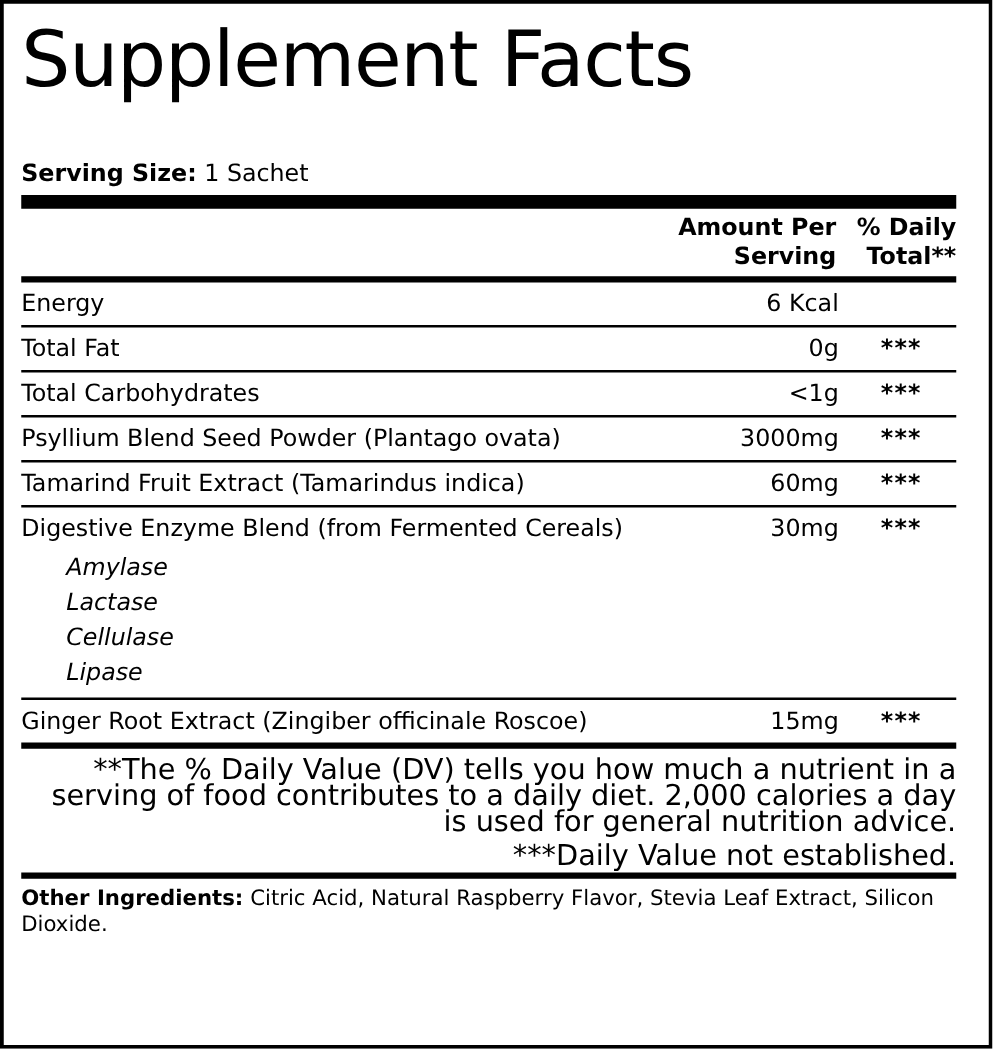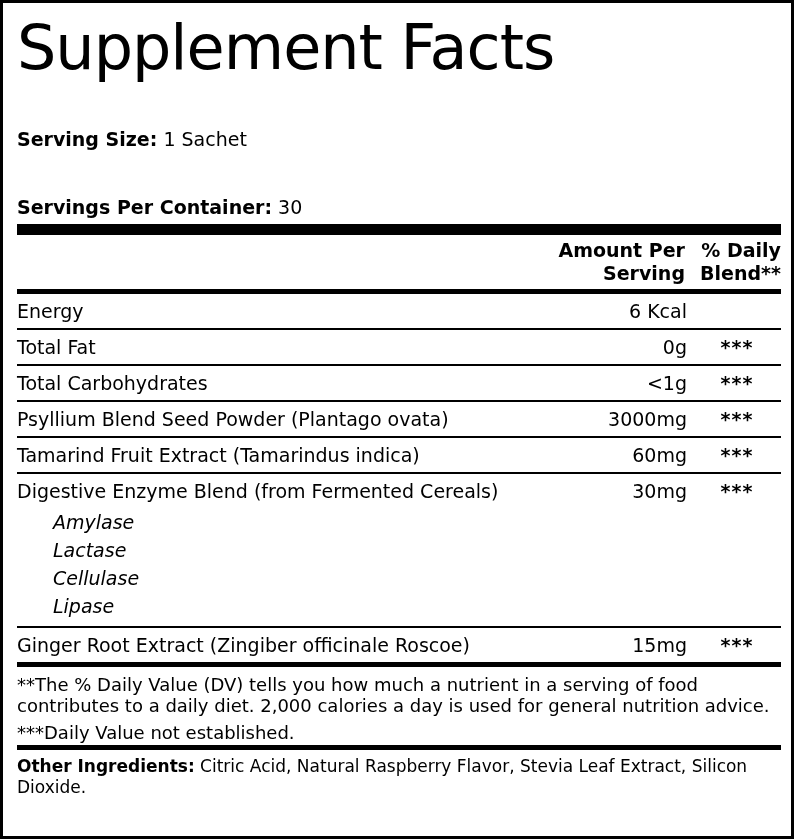--- a/index.html
+++ b/index.html
@@ -13,21 +13,21 @@
     font-family: "DejaVu Sans", "Liberation Sans", sans-serif;
     color: #000000;
     -webkit-font-smoothing: antialiased;
   }
 
   .panel {
     box-sizing: border-box;
     width: 794px;
     height: 839px;
     border: 3px solid #000;
-    padding: 8px 10px 0 14px;
+    padding: 8px 26px 0 14px;
     position: relative;
   }
 
   
   .title {
     font-size: 62px;
     line-height: 70px;
     font-weight: 400;
     letter-spacing: -1px;
     margin: 2px 0 4px 0;
@@ -115,23 +115,24 @@
     line-height: 28px;
     padding: 0 0 6px 36px;
     font-style: italic;
   }
   .sub-item {
     display: block;
   }
 
   
   .footnote {
-    font-size: 18px;
+    font-size: 23px;
     line-height: 21px;
     padding: 7px 0 2px 0;
+    text-align: right;
   }
   .footnote .line2 {
     display: block;
     padding-top: 6px;
   }
 
   .other {
     font-size: 17px;
     line-height: 21px;
     padding: 6px 0 0 0;
@@ -142,37 +143,33 @@
 <body>
 
 <div class="panel">
 
   <div class="title">Supplement Facts</div>
 
   <div class="serving-block">
     <span class="serving-line">
       <b>Serving Size:</b>
       <span>1 Sachet</span>
-    </span>
-    <span class="serving-line">
-      <b>Servings Per Container:</b>
-      <span>30</span>
     </span>
   </div>
 
   <div class="rule-thick"></div>
 
   <div class="col-header">
     <div class="amount">
       <span>Amount Per</span><br>
       <span>Serving</span>
     </div>
     <div class="dv">
       <span>% Daily</span><br>
-      <span>Blend**</span>
+      <span>Total**</span>
     </div>
   </div>
 
   <div class="rule-med"></div>
 
   <div class="row">
     <div class="name">Energy</div>
     <div class="amt">6 Kcal</div>
     <div class="dv"></div>
   </div>

